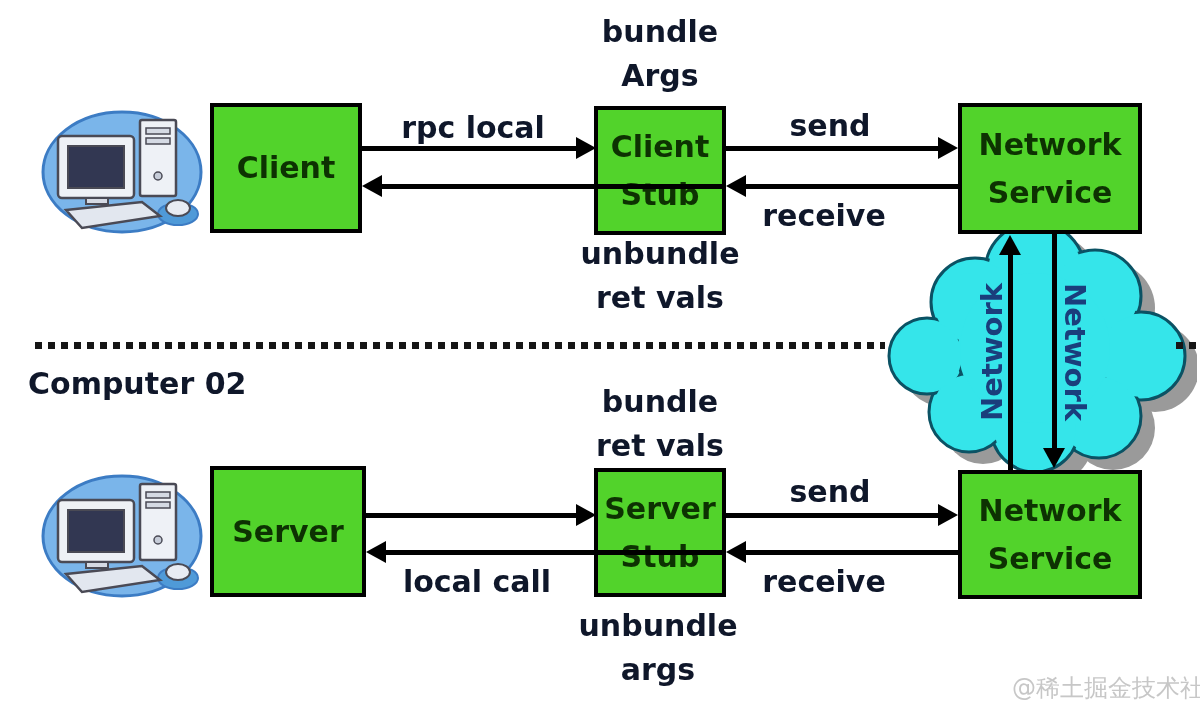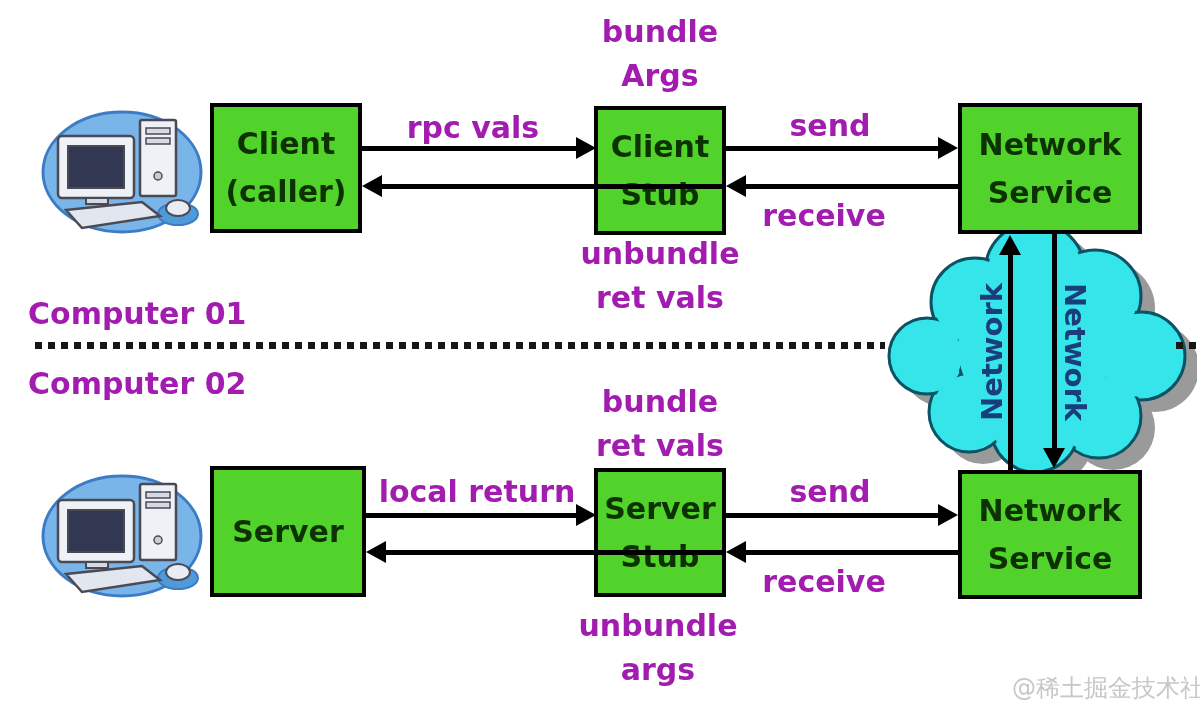--- a/index.html
+++ b/index.html
@@ -8,21 +8,21 @@
     font-family:"DejaVu Sans", sans-serif; overflow:hidden;
   }
   .gbox {
     position:absolute; background:#52d32b; border:4px solid #000;
     box-sizing:border-box; display:flex; flex-direction:column;
     align-items:center; justify-content:center;
     color:#0d3202; font-weight:bold; font-size:30px; line-height:1.6;
     text-align:center; white-space:nowrap;
   }
   .lbl {
-    position:absolute; color:#a21caf; font-weight:bold; font-size:30px;
+    position:absolute; color:#0f172a; font-weight:bold; font-size:30px;
     white-space:nowrap;
   }
   .cx { transform:translateX(-50%); }
   .hline { position:absolute; height:5px; background:#000; }
   .vline { position:absolute; width:5px; background:#000; }
   .head-right { position:absolute; width:0; height:0;
     border-top:11px solid transparent; border-bottom:11px solid transparent;
     border-left:20px solid #000; }
   .head-left { position:absolute; width:0; height:0;
     border-top:11px solid transparent; border-bottom:11px solid transparent;
@@ -125,21 +125,20 @@
   <div>
     <div class="vline" style="left:1052px; top:234px; height:216px;"></div>
     <div class="head-down" style="left:1043px; top:448px;"></div>
   </div>
 
   <div class="vtext ccw" style="left:882px; top:335px;">Network</div>
   <div class="vtext cw" style="left:965px; top:335px;">Network</div>
 
   <div class="gbox" style="left:210px; top:103px; width:152px; height:130px;">
     <span>Client</span>
-    <span>(caller)</span>
   </div>
   <div class="gbox" style="left:594px; top:106px; width:132px; height:129px;">
     <span>Client</span>
     <span>Stub</span>
   </div>
   <div class="gbox" style="left:958px; top:103px; width:184px; height:131px;">
     <span>Network</span>
     <span>Service</span>
   </div>
 
@@ -182,38 +181,37 @@
   </div>
   <div>
     <div class="hline" style="left:726px; top:513px; width:214px;"></div>
     <div class="head-right" style="left:938px; top:504px;"></div>
   </div>
   <div>
     <div class="hline" style="left:744px; top:550px; width:214px;"></div>
     <div class="head-left" style="left:726px; top:541px;"></div>
   </div>
 
-  <div class="lbl cx" style="left:473px; top:110px;">rpc vals</div>
+  <div class="lbl cx" style="left:473px; top:110px;">rpc local</div>
   <div class="lbl cx" style="left:830px; top:108px;">send</div>
   <div class="lbl cx" style="left:824px; top:198px;">receive</div>
 
   <div class="lbl cx" style="left:660px; top:14px;">bundle</div>
   <div class="lbl cx" style="left:660px; top:58px;">Args</div>
   <div class="lbl cx" style="left:660px; top:236px;">unbundle</div>
   <div class="lbl cx" style="left:660px; top:280px;">ret vals</div>
 
-  <div class="lbl" style="left:28px; top:296px;">Computer 01</div>
   <div class="dots" style="left:35px; top:342px; width:850px;"></div>
   <div class="dots" style="left:1176px; top:342px; width:24px;"></div>
   <div class="lbl" style="left:28px; top:366px;">Computer 02</div>
 
   <div class="lbl cx" style="left:660px; top:384px;">bundle</div>
   <div class="lbl cx" style="left:660px; top:428px;">ret vals</div>
   <div class="lbl cx" style="left:658px; top:608px;">unbundle</div>
   <div class="lbl cx" style="left:658px; top:652px;">args</div>
 
-  <div class="lbl cx" style="left:477px; top:474px;">local return</div>
+  <div class="lbl cx" style="left:477px; top:564px;">local call</div>
   <div class="lbl cx" style="left:830px; top:474px;">send</div>
   <div class="lbl cx" style="left:824px; top:564px;">receive</div>
 
   <div class="watermark">@稀土掘金技术社区</div>
 
 </div>
 
 </body></html>

